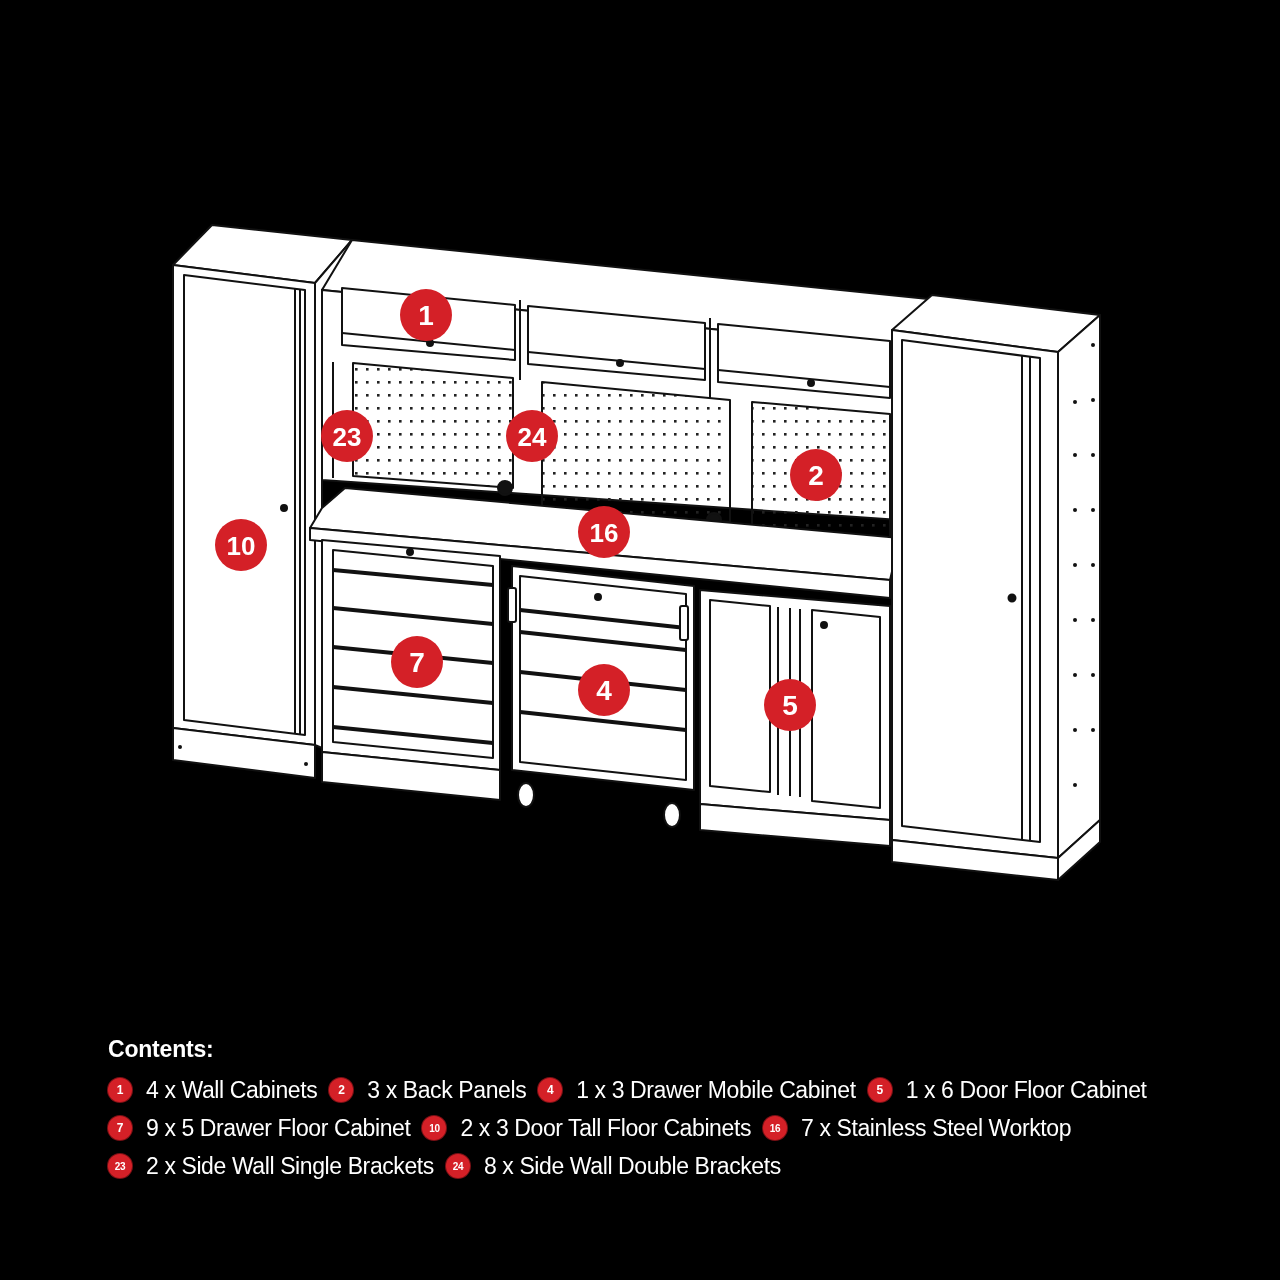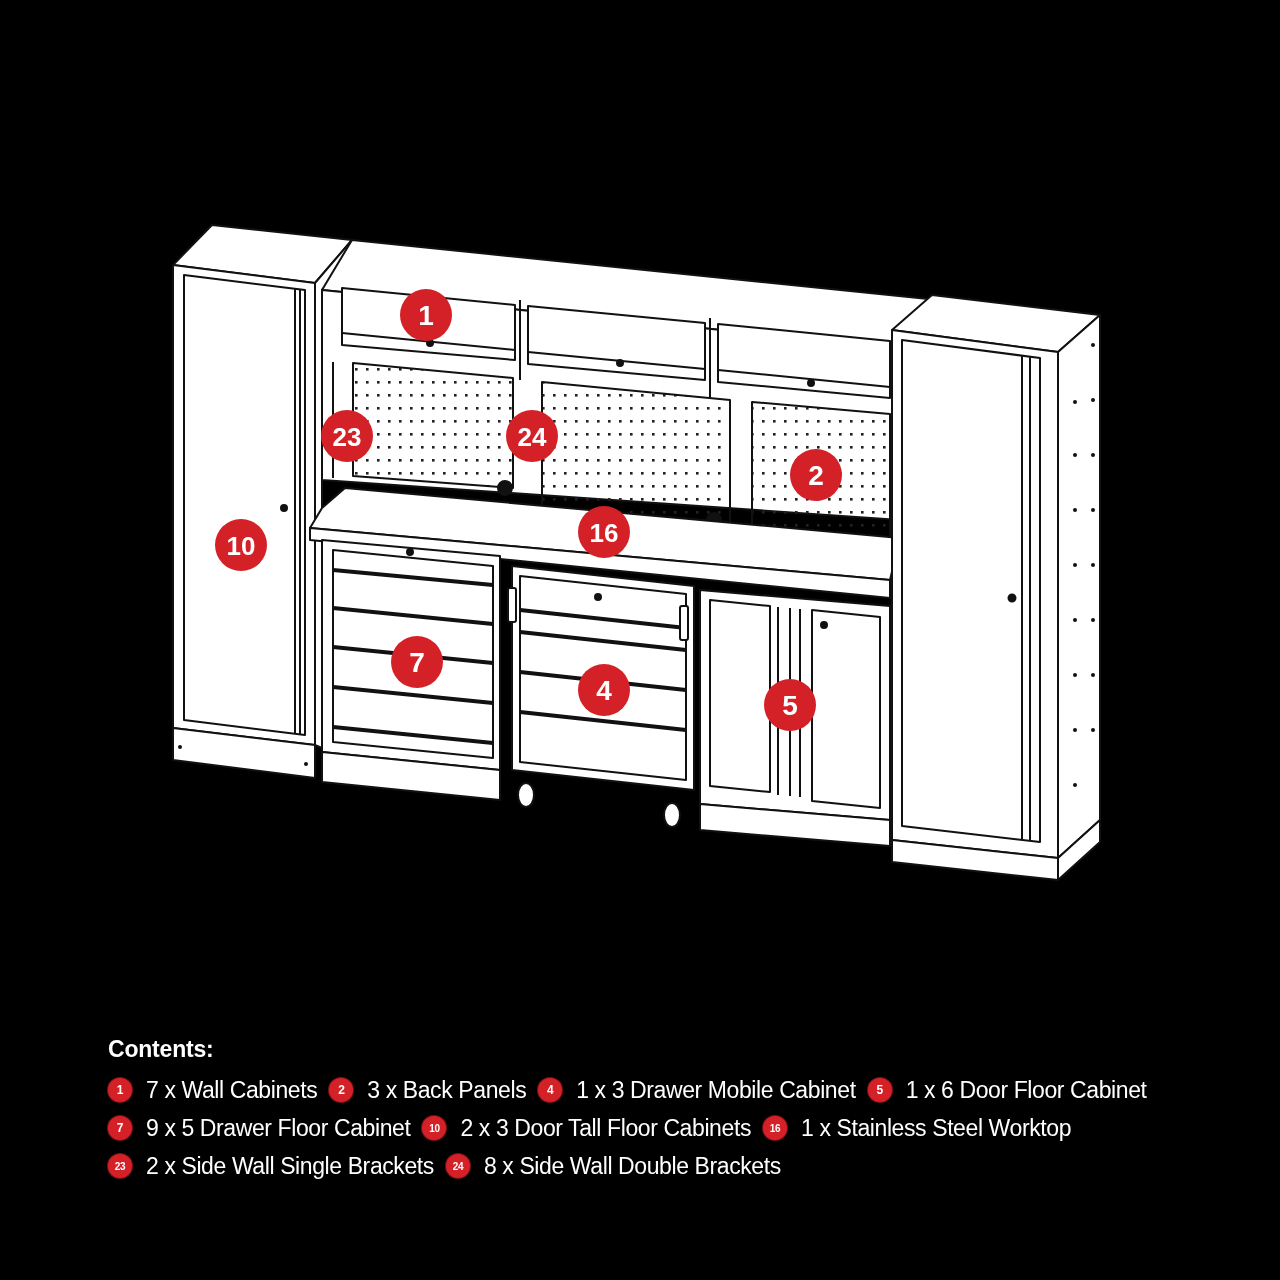--- a/index.html
+++ b/index.html
@@ -180,21 +180,21 @@
       </g>
   </g>
 </svg>
 
 <div id="contents">
   <div id="contents-title">Contents:</div>
 
   <div class="row">
     <span class="item">
         <span class="dot">1</span>
-        <span>7 x Wall Cabinets</span>
+        <span>4 x Wall Cabinets</span>
       </span>
     <span class="item">
         <span class="dot">2</span>
         <span>3 x Back Panels</span>
       </span>
     <span class="item">
         <span class="dot">4</span>
         <span>1 x 3 Drawer Mobile Cabinet</span>
       </span>
     <span class="item">
@@ -207,21 +207,21 @@
     <span class="item">
         <span class="dot">7</span>
         <span>9 x 5 Drawer Floor Cabinet</span>
       </span>
     <span class="item">
         <span class="dot small">10</span>
         <span>2 x 3 Door Tall Floor Cabinets</span>
       </span>
     <span class="item">
         <span class="dot small">16</span>
-        <span>1 x Stainless Steel Worktop</span>
+        <span>7 x Stainless Steel Worktop</span>
       </span>
   </div>
 
   <div class="row">
     <span class="item">
         <span class="dot small">23</span>
         <span>2 x Side Wall Single Brackets</span>
       </span>
     <span class="item">
         <span class="dot small">24</span>

